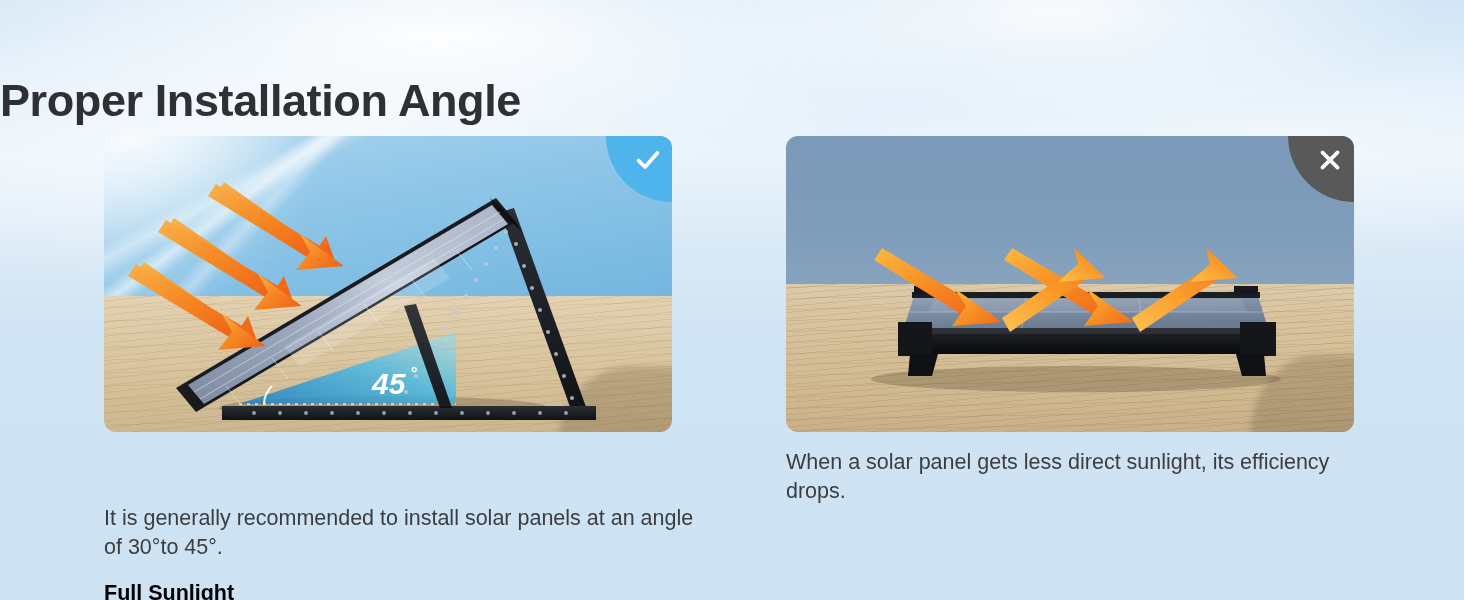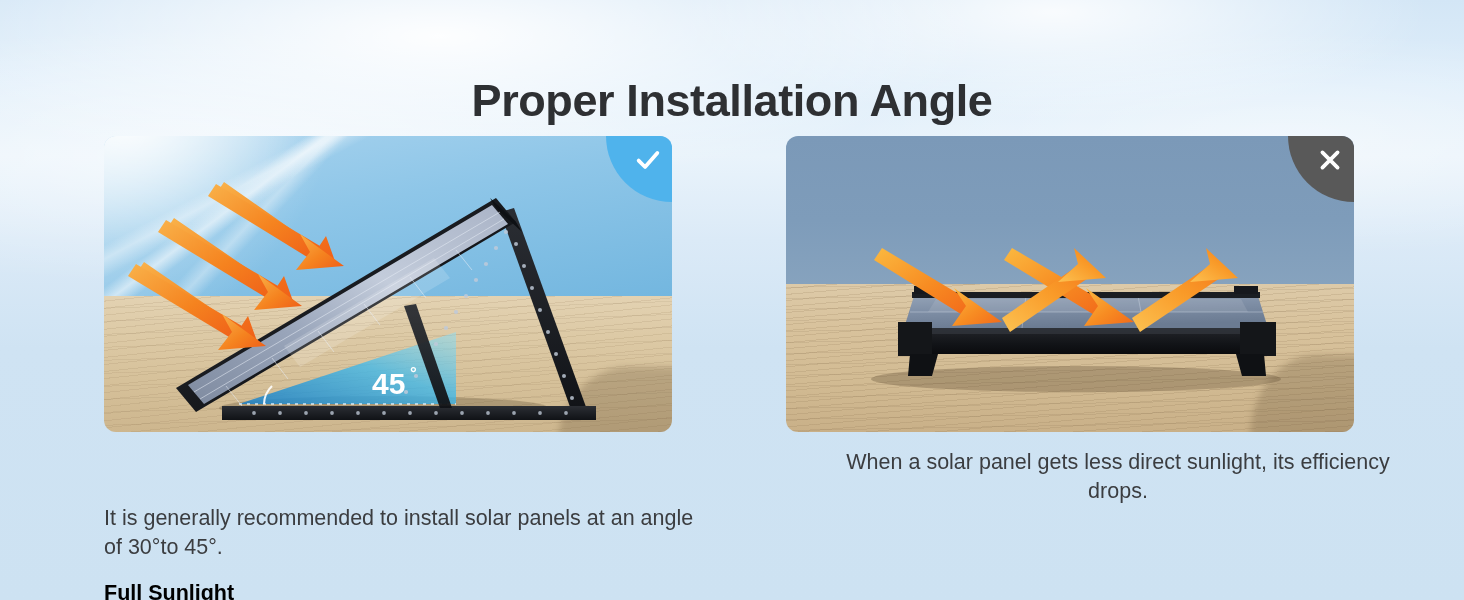--- a/index.html
+++ b/index.html
@@ -14,28 +14,28 @@
   .bg-sky{position:absolute;inset:0;
     background:
       radial-gradient(ellipse 780px 210px at 30% 6%, rgba(255,255,255,.95) 0%, rgba(255,255,255,0) 70%),
       radial-gradient(ellipse 520px 150px at 72% 2%, rgba(255,255,255,.85) 0%, rgba(255,255,255,0) 72%),
       radial-gradient(ellipse 640px 170px at 12% 26%, rgba(255,255,255,.55) 0%, rgba(255,255,255,0) 75%),
       radial-gradient(ellipse 600px 150px at 88% 24%, rgba(255,255,255,.45) 0%, rgba(255,255,255,0) 75%),
       linear-gradient(180deg,#d3e6f6 0%,#dfeefa 14%,#e9f3fb 26%,#dbeaf7 40%,#cfe3f3 58%,#cde2f2 100%);
   }
 
   
-  .title{position:absolute;left:0;right:0;top:45px;text-align:center;
+  .title{position:absolute;left:0;right:0;top:45px;text-align:left;
     font-size:45px;font-weight:700;color:#2e3033;letter-spacing:-.4px;
     font-family:"Liberation Sans","DejaVu Sans",sans-serif;}
 
   
   .card{position:absolute;top:136px;width:568px;height:296px;border-radius:12px;
     overflow:hidden;}
-  .card.left{left:104px;}
+  .card.left{left:104px;font-style:italic;}
   .card.right{left:786px;}
 
   
   .scene-sky{position:absolute;left:0;right:0;top:0;height:56%;}
   .left .scene-sky{
     background:
       radial-gradient(ellipse 300px 200px at 4% -8%, rgba(255,255,255,.9) 0%, rgba(255,255,255,0) 62%),
       linear-gradient(170deg,#a8d3ee 0%,#8ec6e8 42%,#72b6df 100%);
   }
   .right .scene-sky{height:52%;
@@ -82,21 +82,21 @@
   .tilt-wrap{position:absolute;left:0;top:0;width:100%;height:100%;}
   .tilt-wrap svg{position:absolute;inset:0;width:100%;height:100%;}
 
   
   .flat-wrap{position:absolute;left:0;top:0;width:100%;height:100%;}
   .flat-wrap svg{position:absolute;inset:0;width:100%;height:100%;}
 
   
   .caption{position:absolute;width:600px;}
   .caption.left{left:104px;top:464px;margin-top:40px;}
-  .caption.right{left:818px;top:448px;text-align:center;}
+  .caption.right{left:786px;top:448px;}
   .caption .body{font-size:21.5px;line-height:1.33;color:#3b3d40;font-weight:400;}
   .caption .label{margin-top:20px;font-size:21.5px;font-weight:700;color:#000000;}
 </style>
 </head>
 <body>
 
 <div class="page">
 
   <div class="bg-sky"></div>
 

